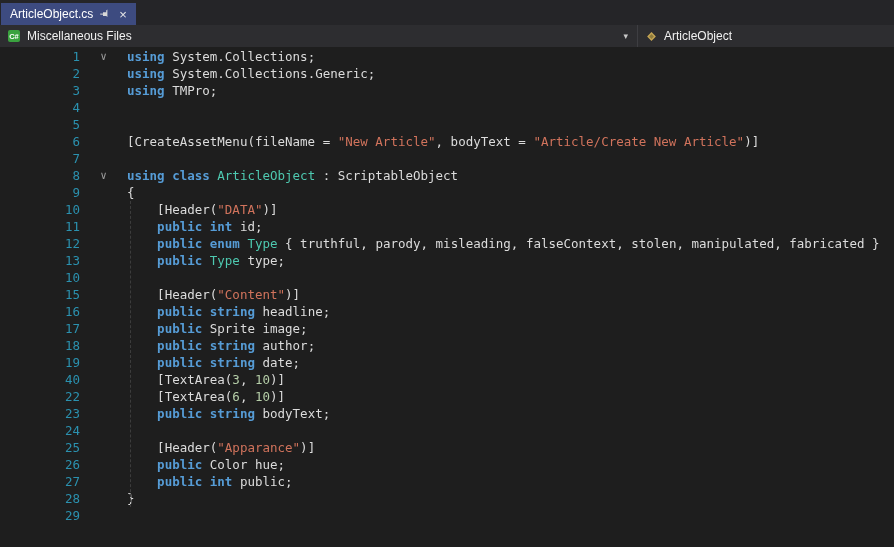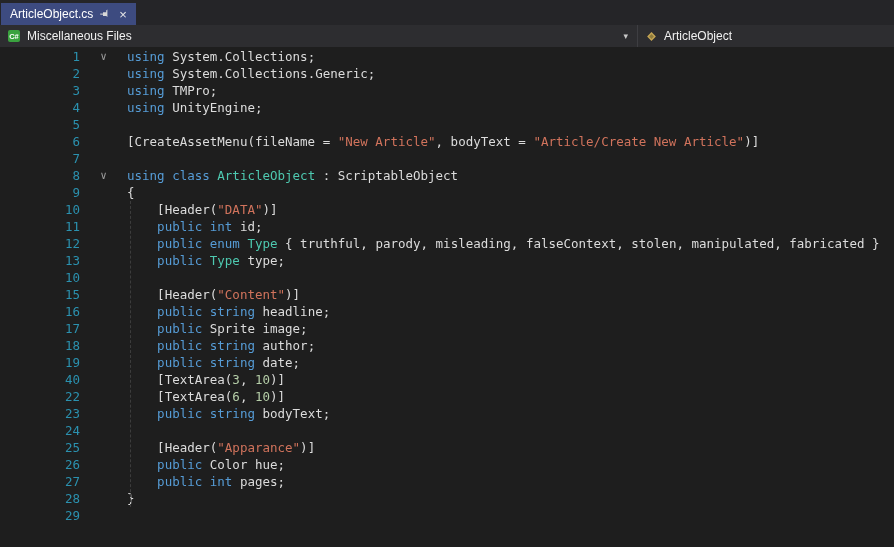--- a/index.html
+++ b/index.html
@@ -49,21 +49,21 @@
   .code-line { display:flex; height:17px; white-space:pre; }
   .ln {
     width:80px; flex:none; text-align:right;
     color:var(--line_number,#2b91af);
   }
   .fold {
     width:47px; flex:none; text-align:center;
     color:#9b9b9b; font-size:11px; cursor:pointer;
   }
   .code { flex:1; }
-  .tk-k { color:var(--keyword,#569cd6); }
+  .tk-k { color:var(--keyword,#569cd6);font-weight:bold; }
   .tk-t { color:var(--type,#4ec9b0); }
   .tk-s { color:var(--string,#d1735c); }
   .tk-n { color:var(--number,#b5cea8); }
   .tk-p { color:var(--plain,#dcdcdc); }
   .indent-guide {
     position:absolute; left:130px; top:154px; height:306px;
     width:0; border-left:1px dashed #3c3c3c;
   }
 </style>
 </head>
@@ -106,21 +106,21 @@
       <span>ArticleObject</span>
     </div>
   </div>
 
   <div class="editor">
     <div class="indent-guide"></div>
     <div id="code-lines">
         <div class="code-line"><span class="ln">1</span><span class="fold">∨</span><span class="code"><span class="tk-k">using</span><span class="tk-p"> System.Collections;</span></span></div>
         <div class="code-line"><span class="ln">2</span><span class="fold"></span><span class="code"><span class="tk-k">using</span><span class="tk-p"> System.Collections.Generic;</span></span></div>
         <div class="code-line"><span class="ln">3</span><span class="fold"></span><span class="code"><span class="tk-k">using</span><span class="tk-p"> TMPro;</span></span></div>
-        <div class="code-line"><span class="ln">4</span><span class="fold"></span><span class="code"><span class="tk-k">using</span><span class="tk-p"> UnityEngine;</span></span></div>
+        <div class="code-line"><span class="ln">4</span><span class="fold"></span></div>
         <div class="code-line"><span class="ln">5</span><span class="fold"></span><span class="code"></span></div>
         <div class="code-line"><span class="ln">6</span><span class="fold"></span><span class="code"><span class="tk-p">[CreateAssetMenu(fileName = </span><span class="tk-s">"New Article"</span><span class="tk-p">, bodyText = </span><span class="tk-s">"Article/Create New Article"</span><span class="tk-p">)]</span></span></div>
         <div class="code-line"><span class="ln">7</span><span class="fold"></span></div>
         <div class="code-line"><span class="ln">8</span><span class="fold">∨</span><span class="code"><span class="tk-k">using class</span><span class="tk-t"> ArticleObject</span><span class="tk-p"> : ScriptableObject</span></span></div>
         <div class="code-line"><span class="ln">9</span><span class="fold"></span><span class="code"><span class="tk-p">{</span></span></div>
         <div class="code-line"><span class="ln">10</span><span class="fold"></span><span class="code"><span class="tk-p">    [Header(</span><span class="tk-s">"DATA"</span><span class="tk-p">)]</span></span></div>
         <div class="code-line"><span class="ln">11</span><span class="fold"></span><span class="code"><span class="tk-p">    </span><span class="tk-k">public int</span><span class="tk-p"> id;</span></span></div>
         <div class="code-line"><span class="ln">12</span><span class="fold"></span><span class="code"><span class="tk-p">    </span><span class="tk-k">public enum</span><span class="tk-t"> Type</span><span class="tk-p"> { truthful, parody, misleading, falseContext, stolen, manipulated, fabricated }</span></span></div>
         <div class="code-line"><span class="ln">13</span><span class="fold"></span><span class="code"><span class="tk-p">    </span><span class="tk-k">public</span><span class="tk-t"> Type</span><span class="tk-p"> type;</span></span></div>
         <div class="code-line"><span class="ln">10</span><span class="fold"></span><span class="code"></span></div>
@@ -128,19 +128,19 @@
         <div class="code-line"><span class="ln">16</span><span class="fold"></span><span class="code"><span class="tk-p">    </span><span class="tk-k">public string</span><span class="tk-p"> headline;</span></span></div>
         <div class="code-line"><span class="ln">17</span><span class="fold"></span><span class="code"><span class="tk-p">    </span><span class="tk-k">public</span><span class="tk-p"> Sprite image;</span></span></div>
         <div class="code-line"><span class="ln">18</span><span class="fold"></span><span class="code"><span class="tk-p">    </span><span class="tk-k">public string</span><span class="tk-p"> author;</span></span></div>
         <div class="code-line"><span class="ln">19</span><span class="fold"></span><span class="code"><span class="tk-p">    </span><span class="tk-k">public string</span><span class="tk-p"> date;</span></span></div>
         <div class="code-line"><span class="ln">40</span><span class="fold"></span><span class="code"><span class="tk-p">    [TextArea(</span><span class="tk-n">3</span><span class="tk-p">, </span><span class="tk-n">10</span><span class="tk-p">)]</span></span></div>
         <div class="code-line"><span class="ln">22</span><span class="fold"></span><span class="code"><span class="tk-p">    [TextArea(</span><span class="tk-n">6</span><span class="tk-p">, </span><span class="tk-n">10</span><span class="tk-p">)]</span></span></div>
         <div class="code-line"><span class="ln">23</span><span class="fold"></span><span class="code"><span class="tk-p">    </span><span class="tk-k">public string</span><span class="tk-p"> bodyText;</span></span></div>
         <div class="code-line"><span class="ln">24</span><span class="fold"></span><span class="code"></span></div>
         <div class="code-line"><span class="ln">25</span><span class="fold"></span><span class="code"><span class="tk-p">    [Header(</span><span class="tk-s">"Apparance"</span><span class="tk-p">)]</span></span></div>
         <div class="code-line"><span class="ln">26</span><span class="fold"></span><span class="code"><span class="tk-p">    </span><span class="tk-k">public</span><span class="tk-p"> Color hue;</span></span></div>
-        <div class="code-line"><span class="ln">27</span><span class="fold"></span><span class="code"><span class="tk-p">    </span><span class="tk-k">public int</span><span class="tk-p"> pages;</span></span></div>
+        <div class="code-line"><span class="ln">27</span><span class="fold"></span><span class="code"><span class="tk-p">    </span><span class="tk-k">public int</span><span class="tk-p"> public;</span></span></div>
         <div class="code-line"><span class="ln">28</span><span class="fold"></span><span class="code"><span class="tk-p">}</span></span></div>
         <div class="code-line"><span class="ln">29</span><span class="fold"></span><span class="code"></span></div>
       </div>
   </div>
 
 </div>
 
 </body></html>

